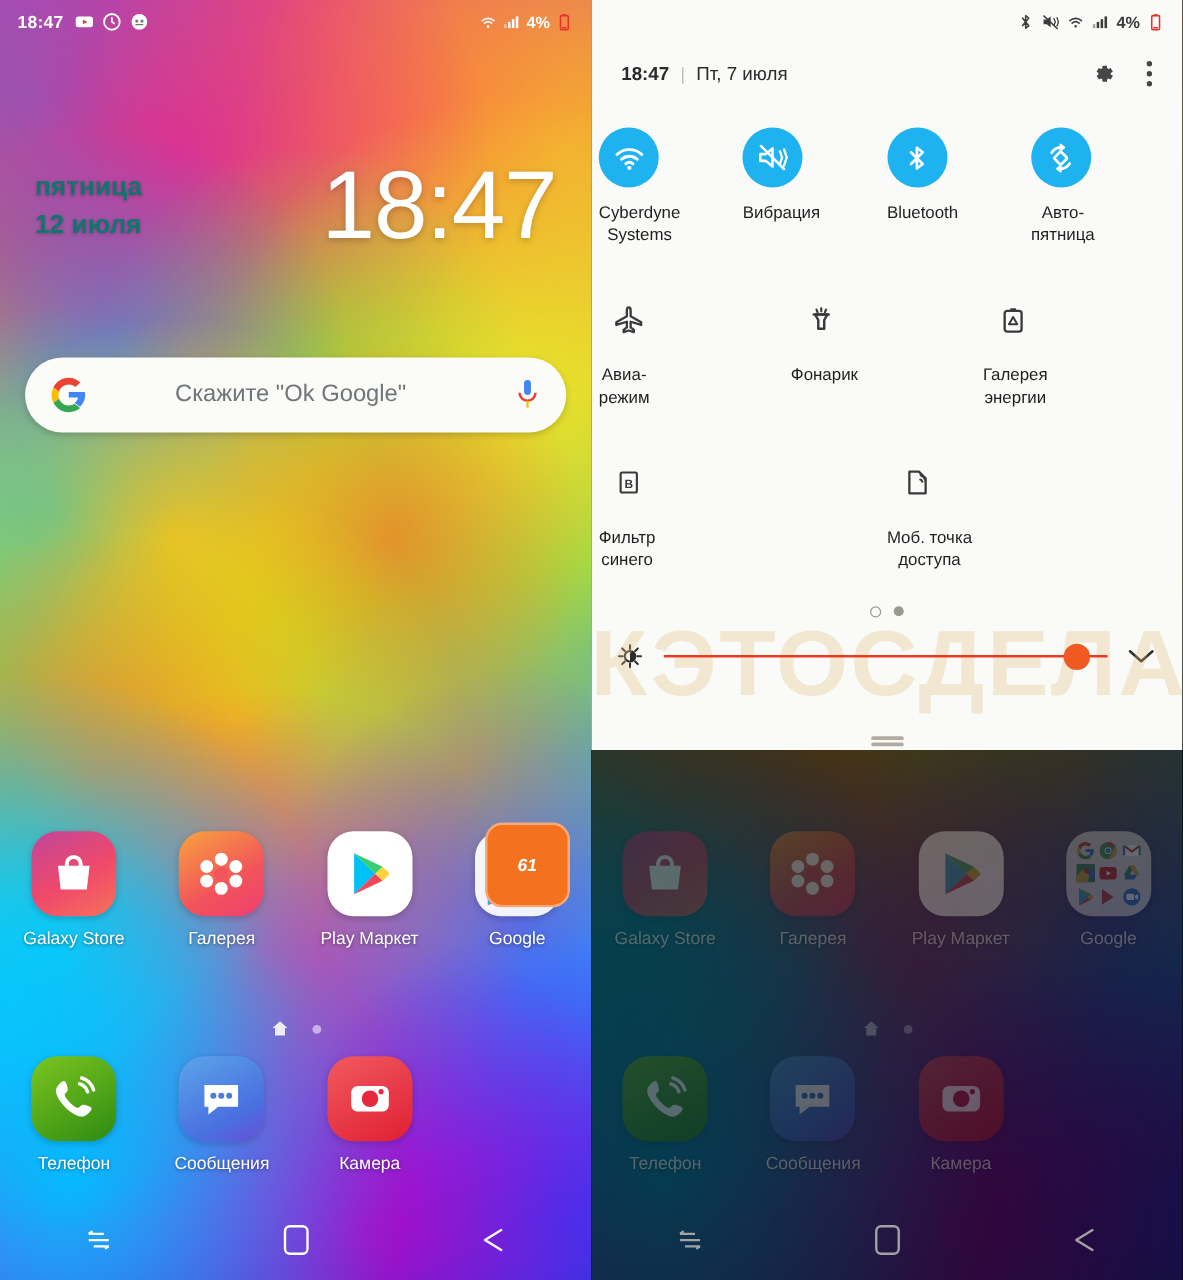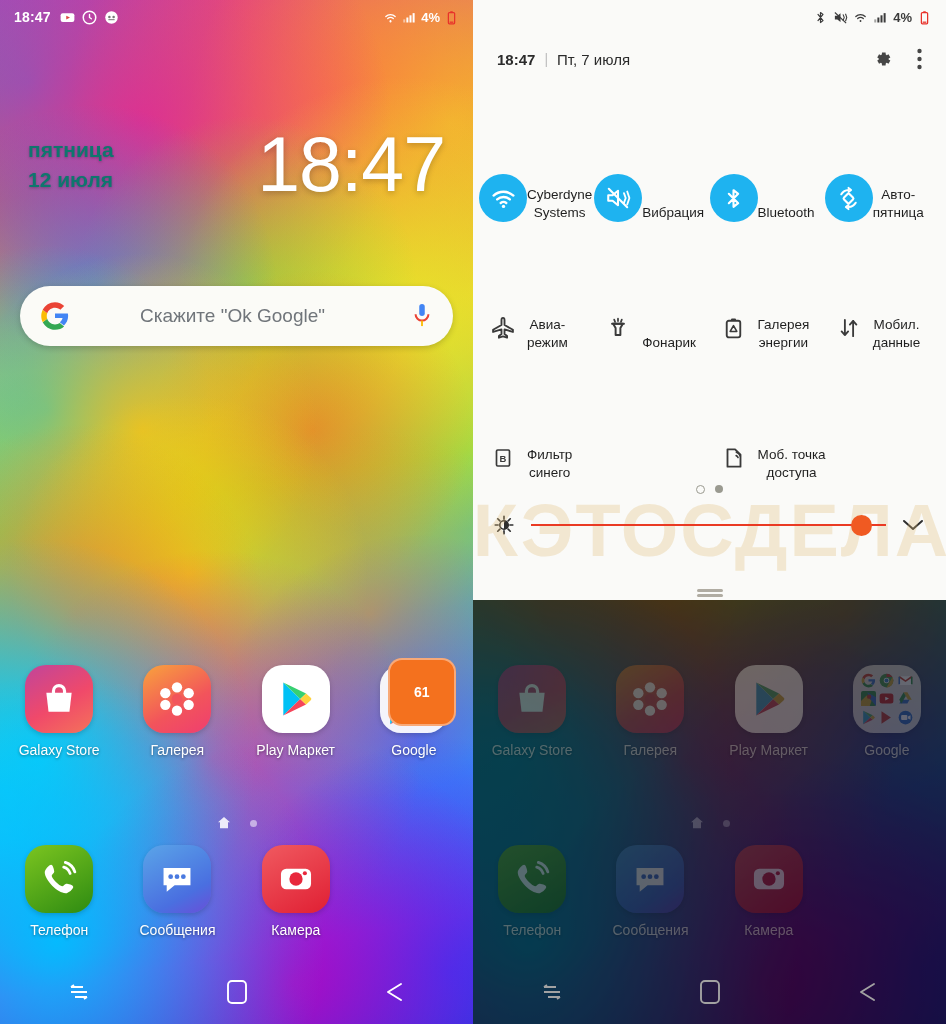--- a/index.html
+++ b/index.html
@@ -68,21 +68,21 @@
   .appicon { width:68px; height:68px; border-radius:21px; position:relative;
     display:flex; align-items:center; justify-content:center;
     box-shadow:0 2px 5px rgba(0,0,0,.17); }
   .applabel { margin-top:9px; font-size:14px; color:#fff; font-weight:normal;
     text-shadow:0 1px 3px rgba(0,0,0,.45); text-align:center; white-space:nowrap; }
   .badge { position:absolute; top:-7px; right:-8px; min-width:27px; height:27px;
     border-radius:14px; background:#f4711e; color:#fff; font-size:14px;
     font-weight:bold; display:flex; align-items:center; justify-content:center;
     padding:0 5px; border:2px solid #fff6; }
   .folder { background:#ffffffeb; display:grid; grid-template-columns:repeat(3,1fr);
-    grid-template-rows:repeat(3,1fr); gap:2px; padding:7px; }
+    grid-template-rows:repeat(3,1fr); gap:2px; padding:7px;font-style:italic; }
   .folder span { width:100%; height:100%; display:flex; align-items:center;
     justify-content:center; }
   .fi { width:15px; height:15px; }
 
   
   .homedots { position:absolute; top:815px; left:0; right:0; display:flex;
     justify-content:center; align-items:center; gap:18px; z-index:5; }
   .homedots .dot { width:7px; height:7px; border-radius:50%; background:#ffffff85; }
 
   
@@ -97,21 +97,21 @@
   .qs-statusbar .sb-right { margin-left:auto; gap:5px; }
   .qs-statusbar .sb-pct { color:#3b3b3b; }
   .qs-header { height:50px; display:flex; align-items:center; padding:0 24px; }
   .qs-time { font-size:15px; font-weight:bold; color:#2b2b2b; }
   .qs-sep { color:#bdbdbd; margin:0 9px; font-size:14px; }
   .qs-date { font-size:15px; color:#2b2b2b; }
   .qs-hactions { margin-left:auto; display:flex; align-items:center; gap:24px; }
 
   .qs-grid { padding:8px 6px 0; }
   .qs-row { display:flex; }
-  .qs-tile { flex:1; display:flex; flex-direction:row; align-items:flex-end;
+  .qs-tile { flex:1; display:flex; flex-direction:column; align-items:flex-start;
     padding-top:10px; height:130px; }
   .qs-circle { width:48px; height:48px; border-radius:50%; display:flex;
     align-items:center; justify-content:center; }
   .qs-circle.on { background:#1eb3f0; }
   .qs-label { margin-top:11px; font-size:13.5px; line-height:1.33; color:#1f1f1f;
     text-align:center; max-width:104px; }
 
   .qs-dots { display:flex; justify-content:center; align-items:center; gap:10px;
     margin-top:-2px; height:18px; }
   .qs-dots .ring { width:9px; height:9px; border-radius:50%;
@@ -653,29 +653,20 @@
           <div class="qs-tile">
             <div class="qs-circle">
               <svg width="25" height="25" viewBox="0 0 24 24">
                   <rect x="5.5" y="4.5" width="13" height="16" rx="2" fill="none" stroke="#3a3a3a" stroke-width="1.8"></rect>
                   <rect x="9.6" y="2.4" width="4.8" height="2.3" rx="1" fill="#3a3a3a"></rect>
                   <path d="M12 9.2l3.2 5.6H8.8z" fill="none" stroke="#3a3a3a" stroke-width="1.5" stroke-linejoin="round"></path>
                 </svg>
             </div>
             <div class="qs-label"><span>Галерея</span><br><span>энергии</span></div>
           </div>
-          <div class="qs-tile">
-            <div class="qs-circle">
-              <svg width="26" height="26" viewBox="0 0 24 24">
-                  <path d="M8.2 4.5v14m0 0l-3-3.4m3 3.4l3-3.4" stroke="#3a3a3a" stroke-width="1.7" fill="none" stroke-linecap="round" stroke-linejoin="round"></path>
-                  <path d="M15.8 19.5v-14m0 0l-3 3.4m3-3.4l3 3.4" stroke="#3a3a3a" stroke-width="1.7" fill="none" stroke-linecap="round" stroke-linejoin="round"></path>
-                </svg>
-            </div>
-            <div class="qs-label"><span>Мобил.</span><br><span>данные</span></div>
-          </div>
         </div>
 
         <div class="qs-row">
           <div class="qs-tile">
             <div class="qs-circle">
               <svg width="24" height="24" viewBox="0 0 24 24">
                   <rect x="5.5" y="4" width="13" height="16" rx="1.2" fill="none" stroke="#3a3a3a" stroke-width="1.7"></rect>
                   <text x="12" y="16" font-size="9.5" font-family="Liberation Sans, sans-serif" font-weight="bold" fill="#3a3a3a" text-anchor="middle">B</text>
                 </svg>
             </div>

